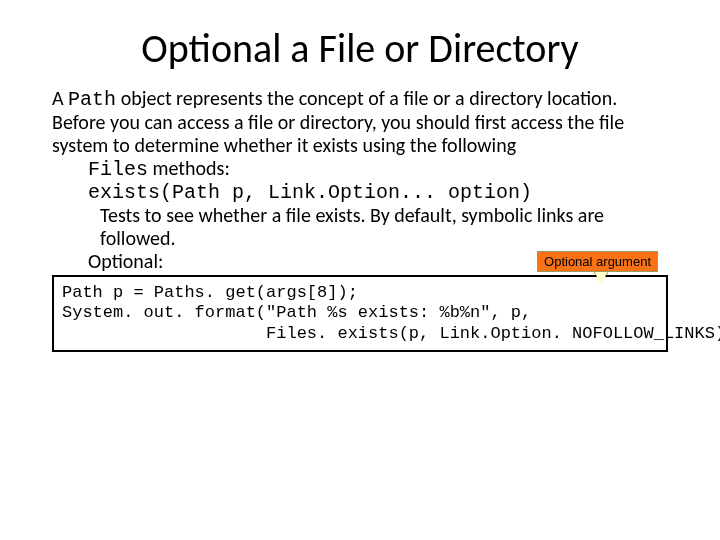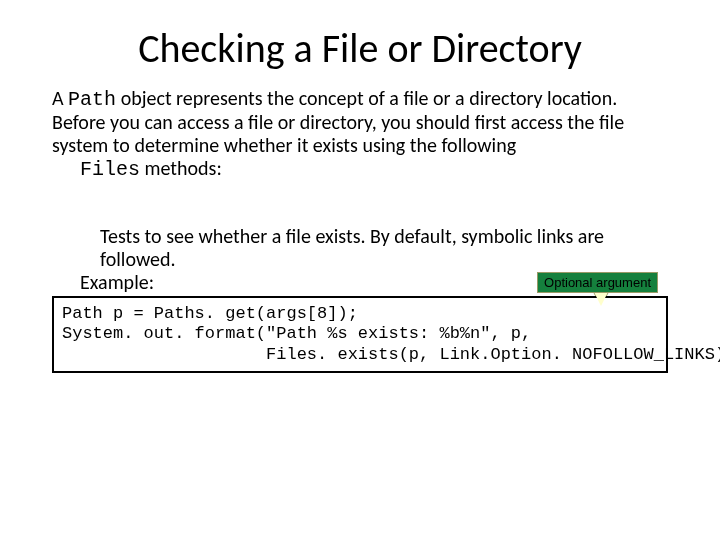--- a/index.html
+++ b/index.html
@@ -23,43 +23,43 @@
     font-size: 40px;
     font-weight: 400;
     text-align: center;
     margin: 0 0 14px 0;
     letter-spacing: 0px;
   }
   .body {
     font-size: 20px;
     line-height: 1.15;
   }
-  .indent1 { margin-left: 28px; }
-  .indent2 { margin-left: 48px; margin-top: 44px; }
+  .indent1 { margin-left: 36px; }
+  .indent2 { margin-left: 48px; }
   .mono { font-family: "Courier New", Courier, monospace; }
   .para { margin: 0; }
   .codebox-wrap {
     position: relative;
     margin-top: 2px;
   }
   .codebox {
     border: 2px solid #000;
     background: #fff;
     font-family: "Courier New", Courier, monospace;
     font-size: 17px;
     line-height: 1.2;
     padding: 6px 8px 6px 8px;
     white-space: pre;
     position: relative;
   }
   .callout {
     position: absolute;
     top: -24px;
     right: 10px;
-    background: #15803d;
+    background: #f97316;
     border: 1px solid #999966;
     padding: 2px 6px;
     font-size: 13px;
     font-family: Arial, sans-serif;
     z-index: 2;
   }
   .callout-pointer {
     position: absolute;
     top: -4px;
     right: 60px;
@@ -80,32 +80,33 @@
     border-right: 8px solid transparent;
     border-top: 15px solid #999966;
     z-index: 0;
   }
 </style>
 </head>
 <body>
 
 <div class="slide">
 
-  <h1 class="title">Checking a File or Directory</h1>
+  <h1 class="title">Optional a File or Directory</h1>
 
   <div class="body">
     <p class="para">
       <span>A </span><span class="mono">Path</span><span> object represents the concept of a file or a directory location. Before you can access a file or directory, you should first access the file system to determine whether it exists using the following </span><br>
       <span class="indent1 mono" style="display:inline-block">Files</span><span> methods:</span>
     </p>
 
+    <div class="indent1 mono">exists(Path p, Link.Option... option)</div>
     <div class="indent2">Tests to see whether a file exists. By default, symbolic links are followed.</div>
 
 
-    <div class="indent1">Example:</div>
+    <div class="indent1">Optional:</div>
   </div>
 
   <div class="codebox-wrap">
     <div class="callout">Optional argument</div>
     <div class="callout-pointer-border"></div>
     <div class="callout-pointer"></div>
     <div class="codebox"><span>Path p = Paths. get(args[8]);</span>
 <span>System. out. format("Path %s exists: %b%n", p,</span>
 <span>                    Files. exists(p, Link.Option. NOFOLLOW_LINKS));</span></div>
   </div>

